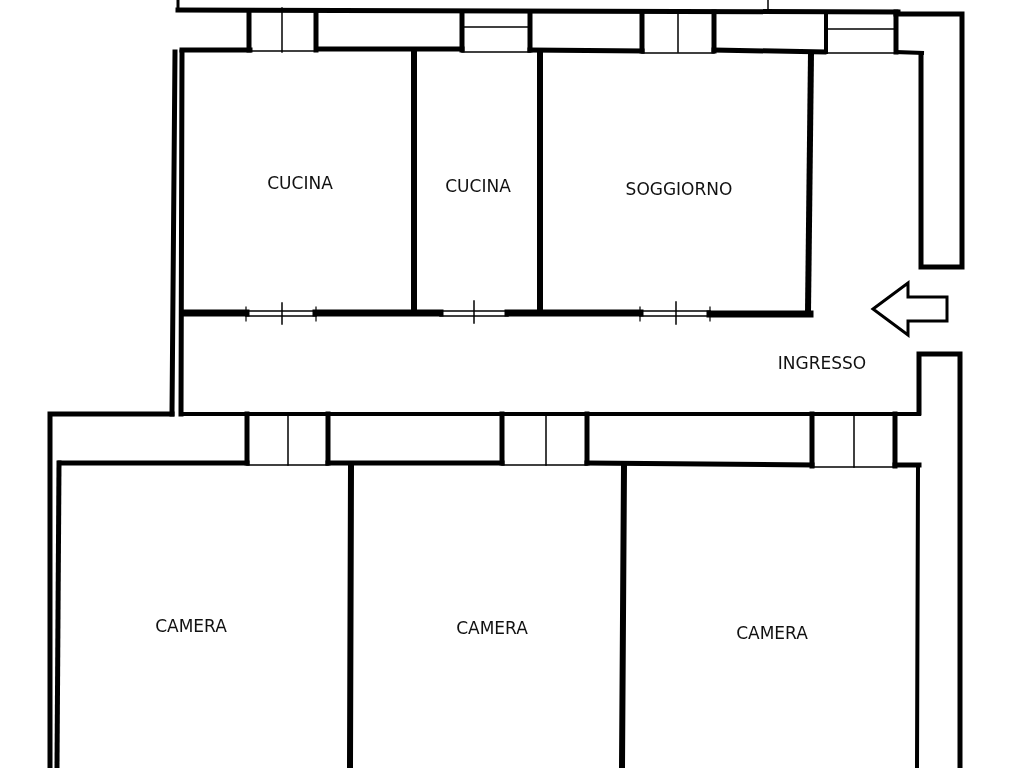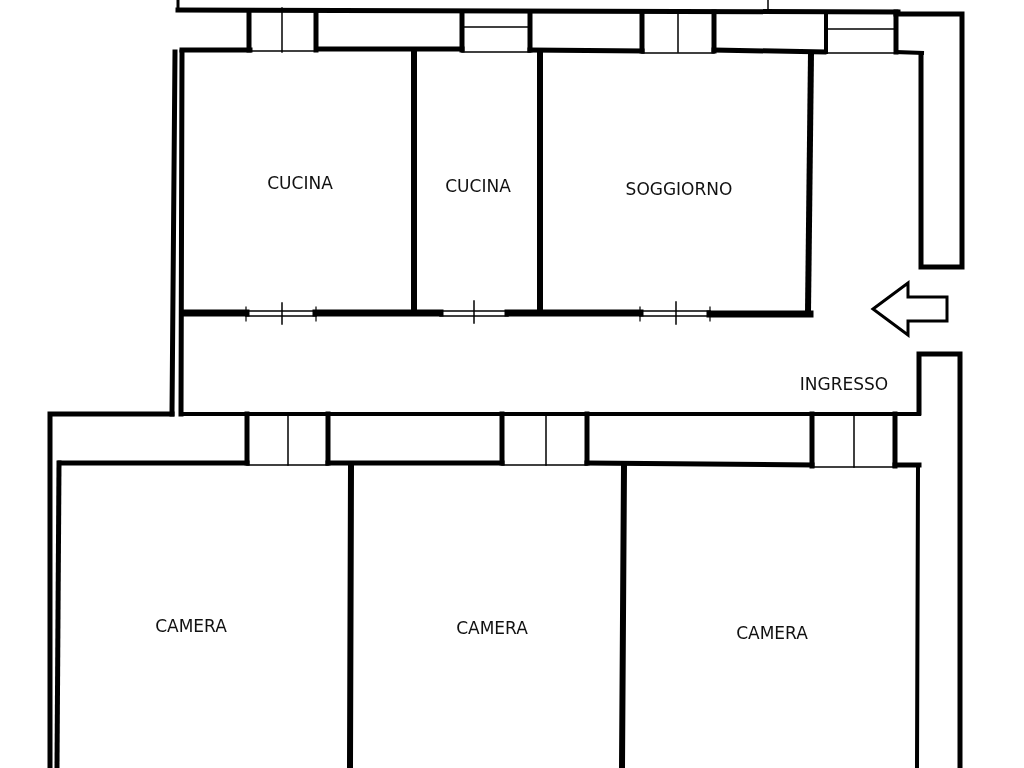--- a/index.html
+++ b/index.html
@@ -105,16 +105,16 @@
   </g>
 
   <g>
     <polygon points="873,309 908,283 908,297 947,297 947,321 908,321 908,335" fill="#fff" stroke="#000" stroke-width="3" stroke-linejoin="miter"></polygon>
   </g>
 </svg>
 
 <div class="room-label" style="left:300px; top:183px;">CUCINA</div>
 <div class="room-label" style="left:478px; top:186px;">CUCINA</div>
 <div class="room-label" style="left:679px; top:189px;">SOGGIORNO</div>
-<div class="room-label" style="left:822px; top:384px;margin-left:22px;">INGRESSO</div>
+<div class="room-label" style="left:822px; top:363px;">INGRESSO</div>
 <div class="room-label" style="left:191px; top:626px;">CAMERA</div>
 <div class="room-label" style="left:492px; top:628px;">CAMERA</div>
 <div class="room-label" style="left:772px; top:633px;">CAMERA</div>
 
 </body></html>

